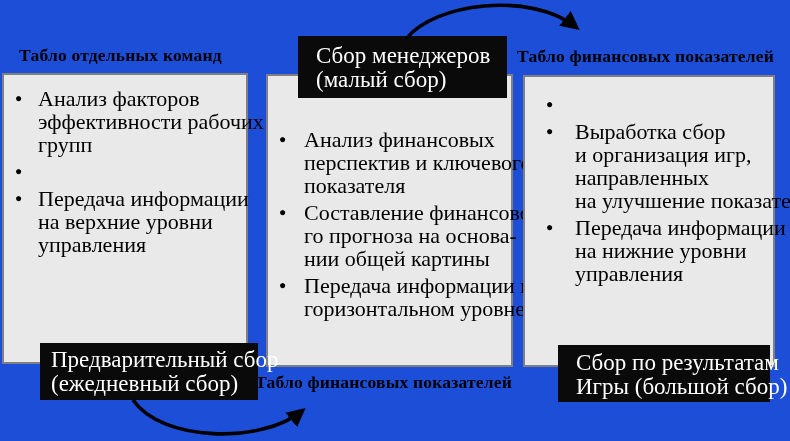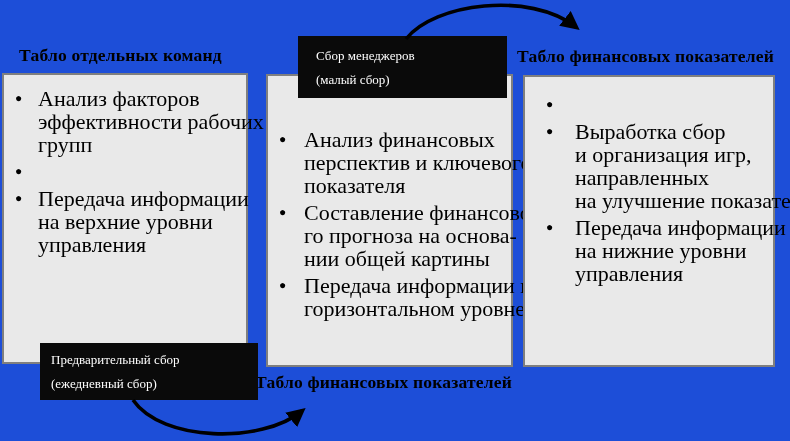--- a/index.html
+++ b/index.html
@@ -22,21 +22,21 @@
   .btxt { font-size:22px; line-height:23px; white-space:pre; }
   #panel-left .bullets  { padding:12px 4px 0 11px; }
   #panel-left .dot      { width:23px; }
   #panel-mid .bullets   { padding:52px 4px 0 11px; }
   #panel-mid .dot       { width:25px; }
   #panel-right .bullets { padding:16px 4px 0 21px; }
   #panel-right .dot     { width:29px; }
   .callout {
     position:absolute; background:#0a0a0a; color:#ffffff;
     box-sizing:border-box; z-index:3;
-    font-size:13px; line-height:23.5px; white-space:pre;
+    font-size:23px; line-height:23.5px; white-space:pre;
   }
   #callout-mid   { left:298px; top:36px;  width:209px; height:62px; padding:8px 0 0 18px; }
   #callout-left  { left:40px;  top:343px; width:218px; height:57px; padding:5px 0 2px 11px; }
   #callout-right { left:558px; top:345px; width:212px; height:57px; padding:6px 0 0 18px; }
   #header-left      { left:19px;  top:45px; }
   #header-right     { left:517px; top:46px; }
   #label-mid-bottom { left:255px; top:372px; z-index:2; }
   #panel-left  { left:2px;   top:73px; width:246px; height:291px; }
   #panel-mid   { left:266px; top:74px; width:247px; height:293px; }
   #panel-right { left:523px; top:75px; width:252px; height:292px; }
@@ -118,20 +118,22 @@
       </li>
     </ul>
   </div>
 
   <div class="callout" id="callout-mid">Сбор менеджеров
 (малый сбор)</div>
 
   <div class="callout" id="callout-left">Предварительный сбор
 (ежедневный сбор)</div>
 
+  <div class="callout" id="callout-right">Сбор по результатам
+Игры (большой сбор)</div>
 
   <svg class="arrows" viewBox="0 0 790 441" xmlns="http://www.w3.org/2000/svg">
     <defs>
       <marker id="ah" viewBox="0 0 10 10" refX="7.5" refY="5" markerWidth="5.2" markerHeight="5.2" orient="auto">
         <path d="M0 0 L10 5 L0 10 z" fill="#000"></path>
       </marker>
     </defs>
     <path d="M 406 39 C 434 3, 530 -9, 576 27" fill="none" stroke="#000" stroke-width="3.6" marker-end="url(#ah)"></path>
     <path d="M 133 400 C 162 442, 262 444, 302 411" fill="none" stroke="#000" stroke-width="3.6" marker-end="url(#ah)"></path>
   </svg>

